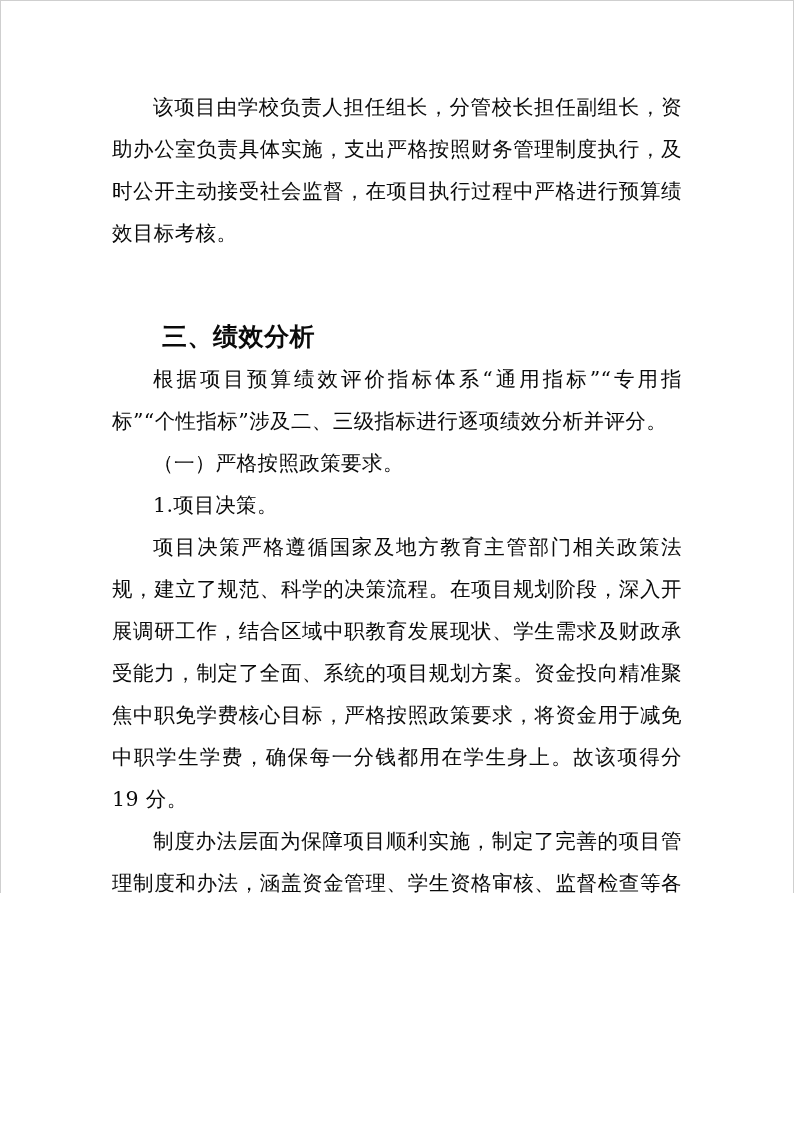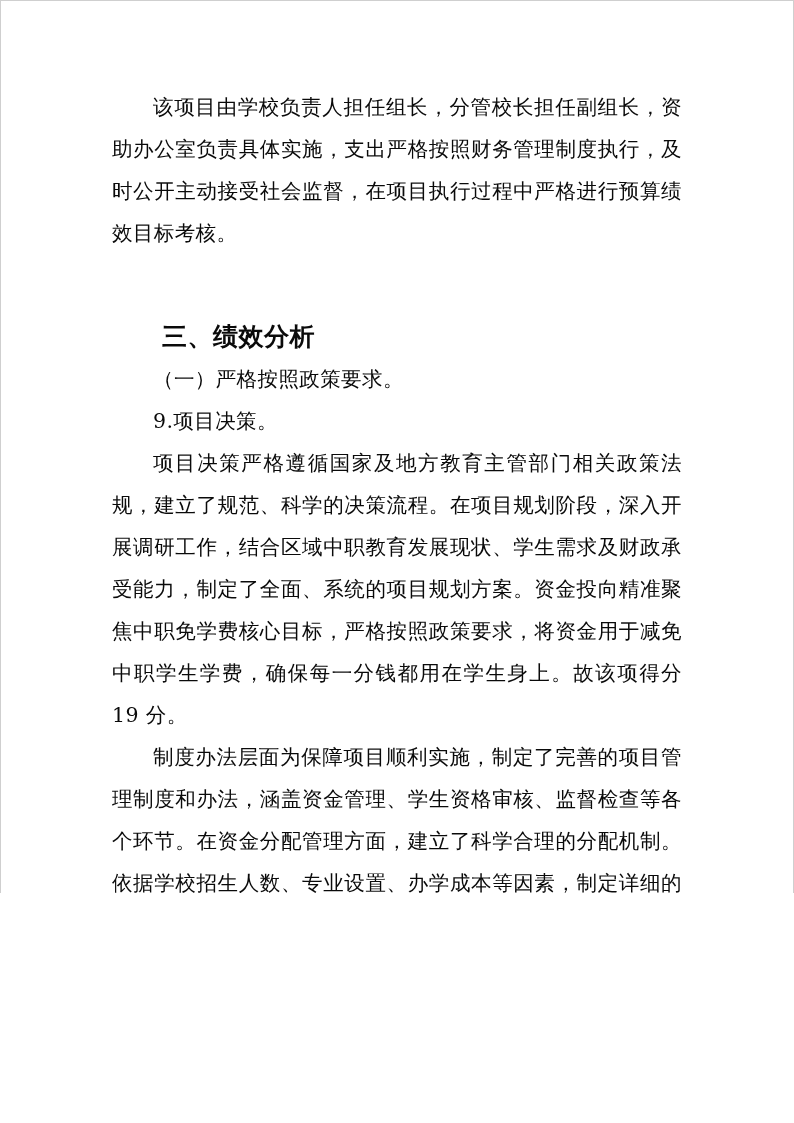--- a/index.html
+++ b/index.html
@@ -72,24 +72,25 @@
   <div class="page-border"></div>
 
   <div class="content">
 
     <p class="para indent">该项目由学校负责人担任组长，分管校长担任副组长，资助办公室负责具体实施，支出严格按照财务管理制度执行，及时公开主动接受社会监督，在项目执行过程中严格进行预算绩效目标考核。</p>
 
     <div class="spacer-lg"></div>
 
     <p class="heading">三、绩效分析</p>
 
+    <p class="para indent">根据项目预算绩效评价指标体系“通用指标”“专用指标”“个性指标”涉及二、三级指标进行逐项绩效分析并评分。</p>
 
     <p class="para indent">（一）严格按照政策要求。</p>
 
-    <p class="para indent">9.项目决策。</p>
+    <p class="para indent">1.项目决策。</p>
 
     <p class="para indent">项目决策严格遵循国家及地方教育主管部门相关政策法规，建立了规范、科学的决策流程。在项目规划阶段，深入开展调研工作，结合区域中职教育发展现状、学生需求及财政承受能力，制定了全面、系统的项目规划方案。资金投向精准聚焦中职免学费核心目标，严格按照政策要求，将资金用于减免中职学生学费，确保每一分钱都用在学生身上。故该项得分 19 分。</p>
 
 
     <p class="para indent">制度办法层面为保障项目顺利实施，制定了完善的项目管理制度和办法，涵盖资金管理、学生资格审核、监督检查等各个环节。在资金分配管理方面，建立了科学合理的分配机制。依据学校招生人数、专业设置、办学成本等因素，制定详细的资金分配标准和流程，确保资金分配公平、公正、</p>
 
   </div>
 
   <div class="footer">
     <span class="num">45</span>

